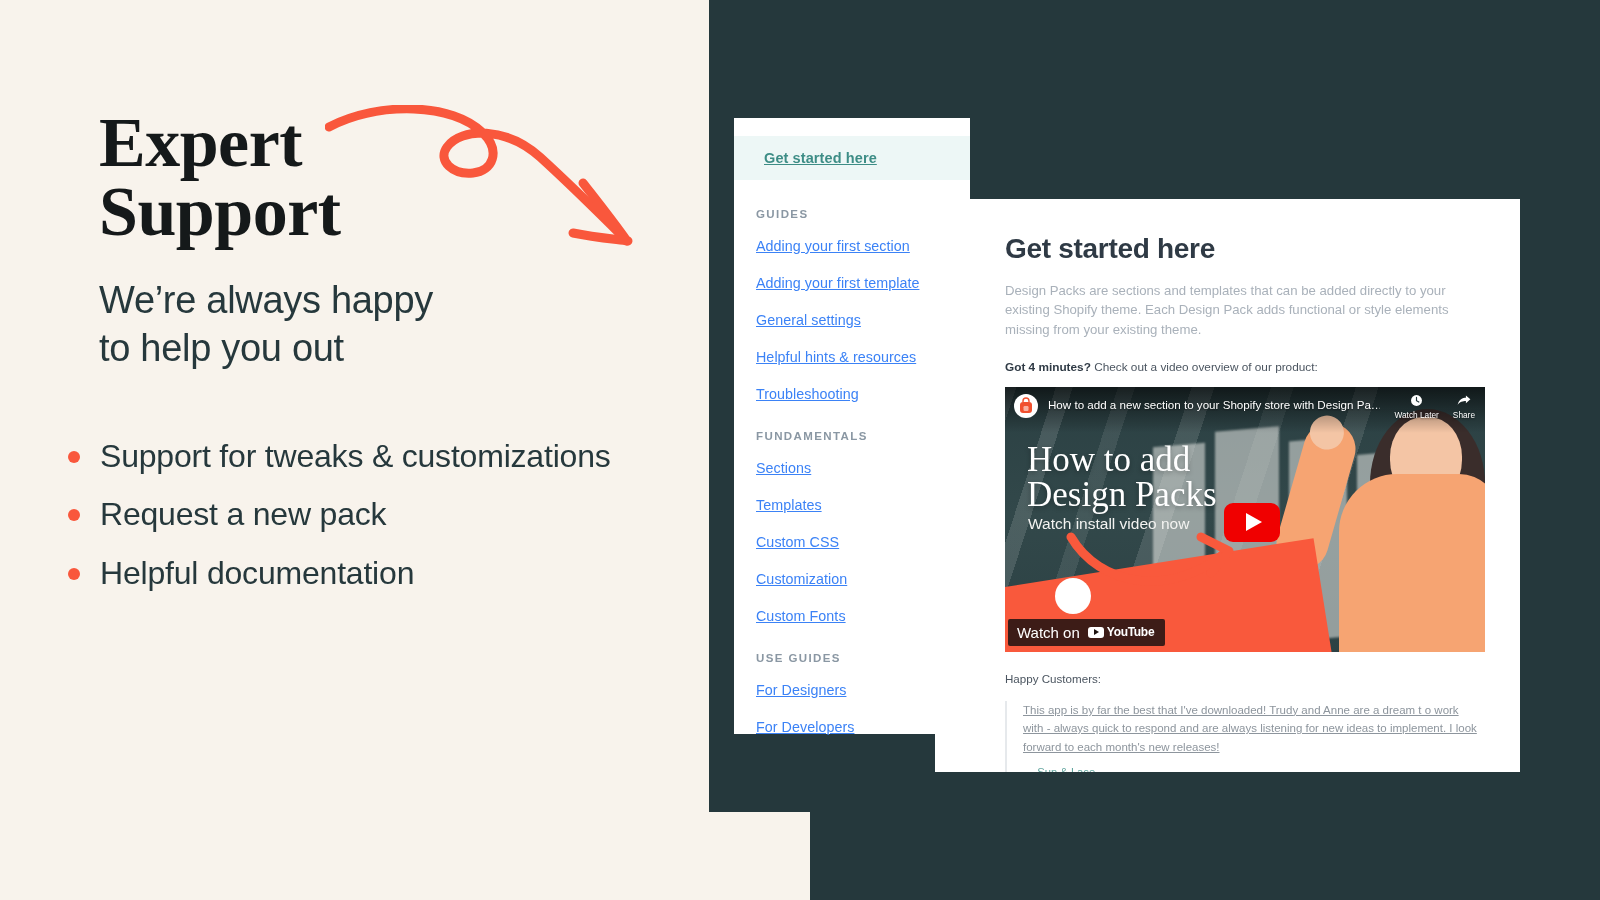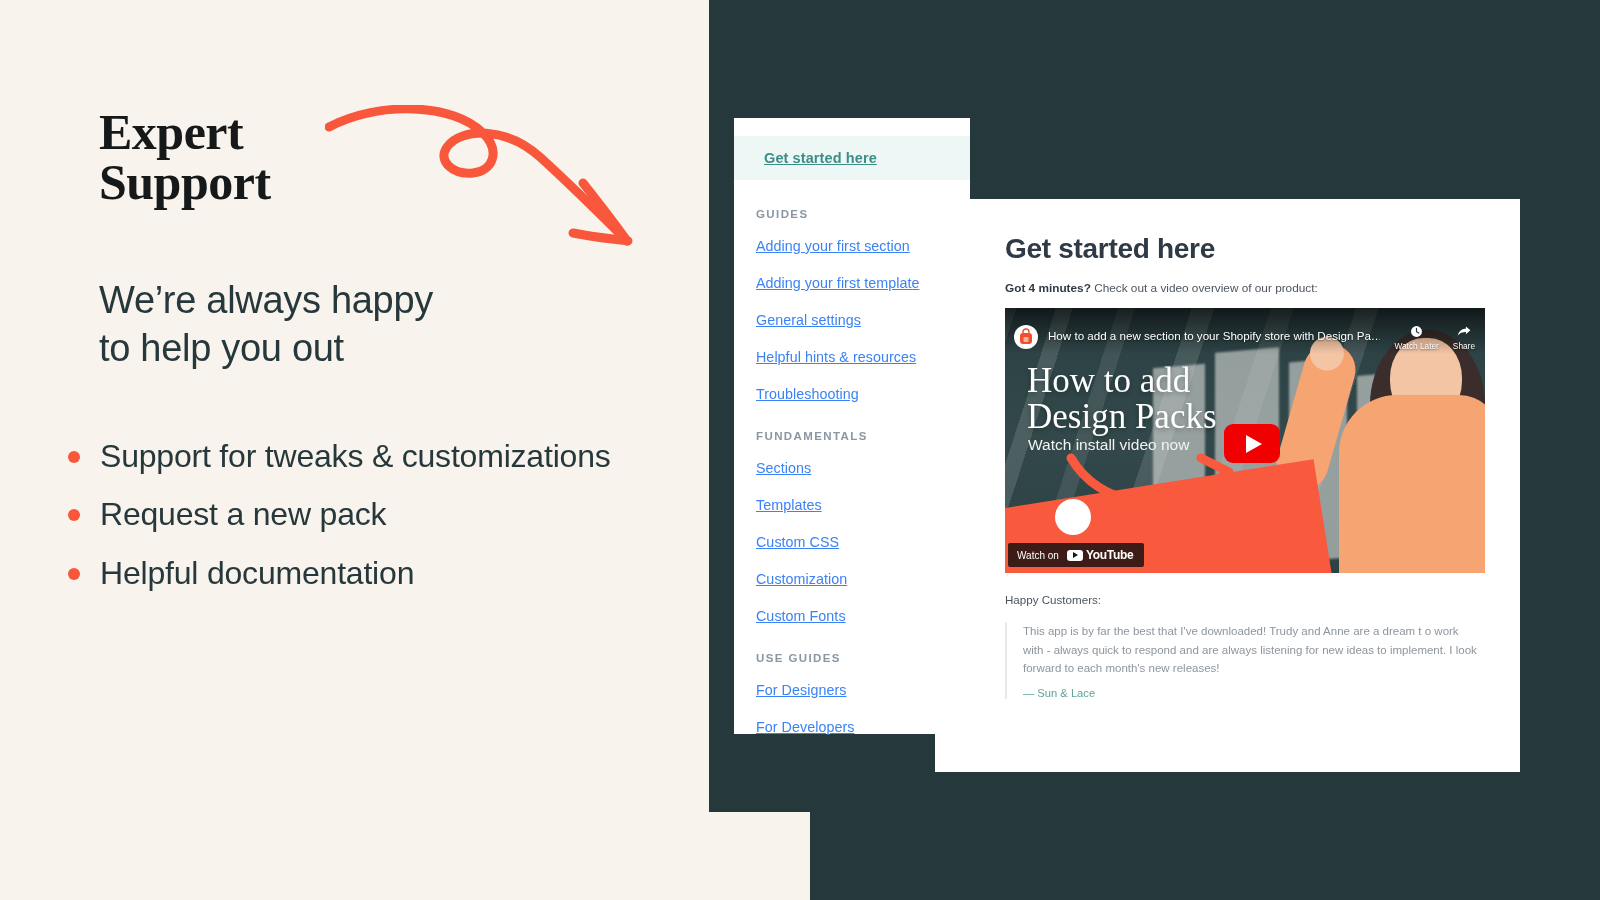--- a/index.html
+++ b/index.html
@@ -32,21 +32,21 @@
   .left-col {
     position: absolute;
     left: 0; top: 0; width: 709px; height: 900px;
   }
   .headline {
     position: absolute;
     left: 99px; top: 108px;
     width: 420px;
     font-family: "Liberation Serif", serif;
     font-weight: bold;
-    font-size: 50px;
+    font-size: 70px;
     line-height: 0.99;
     letter-spacing: -0.5px;
     color: #15191a;
   }
   .headline .l2 { display: block; }
 
   .arrow-doodle {
     position: absolute;
     left: 325px; top: 105px;
     width: 330px; height: 160px;
@@ -212,21 +212,21 @@
     width: 34px; height: 34px;
     background: #f4c5a5;
     border-radius: 50%;
   }
 
   .vid-title-bar {
     position: absolute; left: 0; top: 0;
     width: 100%; height: 46px;
     background: linear-gradient(180deg, rgba(0,0,0,0.62) 0%, rgba(0,0,0,0.0) 100%);
     display: flex; align-items: flex-start;
-    padding: 17px 10px 0 9px;
+    padding: 7px 10px 0 9px;
   }
   .yt-avatar {
     width: 24px; height: 24px; border-radius: 50%;
     background: #ffffff;
     display: flex; align-items: center; justify-content: center;
     flex: 0 0 auto;
     overflow: hidden;
   }
   .yt-vid-title {
     color: #ffffff;
@@ -292,21 +292,21 @@
     background: #ffffff; border-radius: 50%;
   }
   .yt-watch-on {
     position: absolute; left: 3px; bottom: 6px;
     background: rgba(28,18,16,0.85);
     padding: 5px 11px 5px 9px;
     border-radius: 2px;
     display: flex; align-items: center;
   }
   .yt-watch-on .lbl {
-    color: #ffffff; font-size: 10px; margin-right: 8px;
+    color: #ffffff; font-size: 15px; margin-right: 8px;
   }
   .yt-logo-box {
     width: 16px; height: 11px; background: #ffffff;
     border-radius: 3px;
     display: flex; align-items: center; justify-content: center;
     margin-right: 3px;
   }
   .yt-logo-box .t {
     width: 0; height: 0;
     border-left: 5px solid #1c1210;
@@ -327,20 +327,21 @@
   .quote {
     margin-top: 16px;
     padding-left: 16px;
     border-left: 2px solid #e6e9ec;
   }
   .quote-text {
     font-size: 11.5px;
     line-height: 1.62;
     color: #8d959d;
     max-width: 468px;
+    text-decoration: underline;
   }
   .quote-author {
     margin-top: 9px;
     font-size: 11.2px;
     color: #5fa39c;
   }
 </style>
 </head>
 <body>
 
@@ -412,20 +413,21 @@
       <div class="sidebar-group-title">USE GUIDES</div>
       <a class="sidebar-link" href="#">For Designers</a>
       <a class="sidebar-link" href="#">For Developers</a>
     </div>
   </nav>
 
   <main class="doc-main">
 
     <h1 class="doc-title">Get started here</h1>
 
+    <p class="doc-intro">Design Packs are sections and templates that can be added directly to your existing Shopify theme.  Each Design Pack adds functional or style elements missing from your existing theme.</p>
 
     <p class="doc-prompt">
       <b>Got 4 minutes?</b><span> Check out a video overview of our product:</span>
     </p>
 
     <div class="video">
 
       <div class="vid-photo"></div>
 
       <div class="vid-cards">

